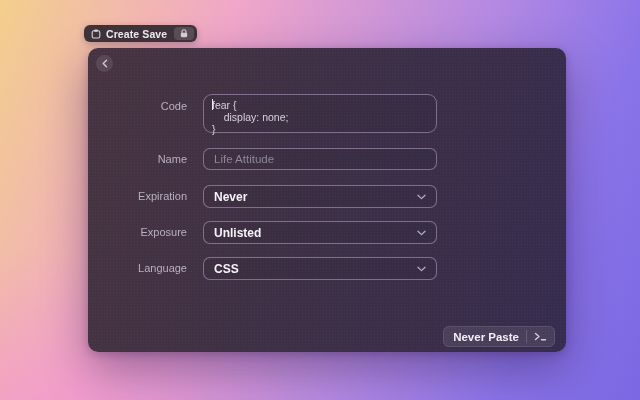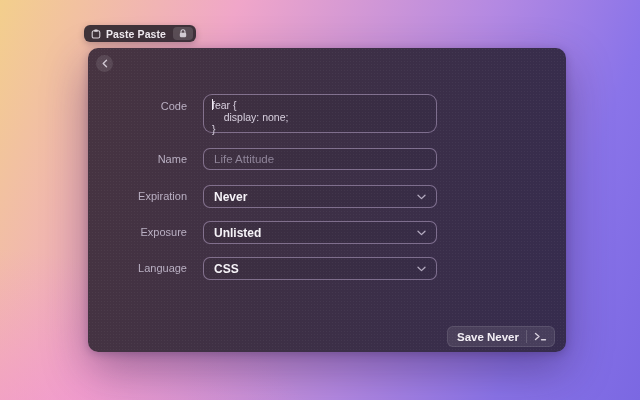--- a/index.html
+++ b/index.html
@@ -104,21 +104,21 @@
 </head>
 <body>
 
 <div class="chip">
   <span>
     <svg width="10" height="10" viewBox="0 0 10 10">
       <rect x="1.2" y="1.8" width="7.6" height="7.2" rx="1.6" fill="none" stroke="#ddd6dd" stroke-width="1.1"></rect>
       <rect x="3.2" y="0.6" width="3.6" height="2.2" rx="0.9" fill="#ddd6dd"></rect>
     </svg>
   </span>
-  <span class="chip-label">Paste Paste</span>
+  <span class="chip-label">Create Save</span>
   <span class="chip-badge">
     <svg width="10" height="9" viewBox="0 0 10 9">
       <path d="M3 4 V2.8 a2 2 0 0 1 4 0 V4" fill="none" stroke="#d8d2d8" stroke-width="1.1"></path>
       <rect x="1.8" y="3.8" width="6.4" height="4.4" rx="1.1" fill="#d8d2d8"></rect>
     </svg>
   </span>
 </div>
 
 <div class="window">
 
@@ -167,21 +167,21 @@
     <div class="row-label">Language</div>
     <div class="field select">
       <span class="select-value">CSS</span>
       <svg width="9" height="6" viewBox="0 0 9 6">
         <path d="M1 1.2 L4.5 4.6 L8 1.2" fill="none" stroke="#b4abc0" stroke-width="1.3" stroke-linecap="round" stroke-linejoin="round"></path>
       </svg>
     </div>
   </div>
 
   <div class="save-btn">
-    <span class="save-label">Save Never</span>
+    <span class="save-label">Never Paste</span>
     <span class="save-divider"></span>
     <svg width="13" height="9" viewBox="0 0 13 9">
       <path d="M1.5 1.5 L5 4.5 L1.5 7.5" fill="none" stroke="#d6cfdc" stroke-width="1.4" stroke-linecap="round" stroke-linejoin="round"></path>
       <path d="M7.5 7.8 H11.5" fill="none" stroke="#d6cfdc" stroke-width="1.4" stroke-linecap="round"></path>
     </svg>
   </div>
 
 </div>
 
 </body></html>

